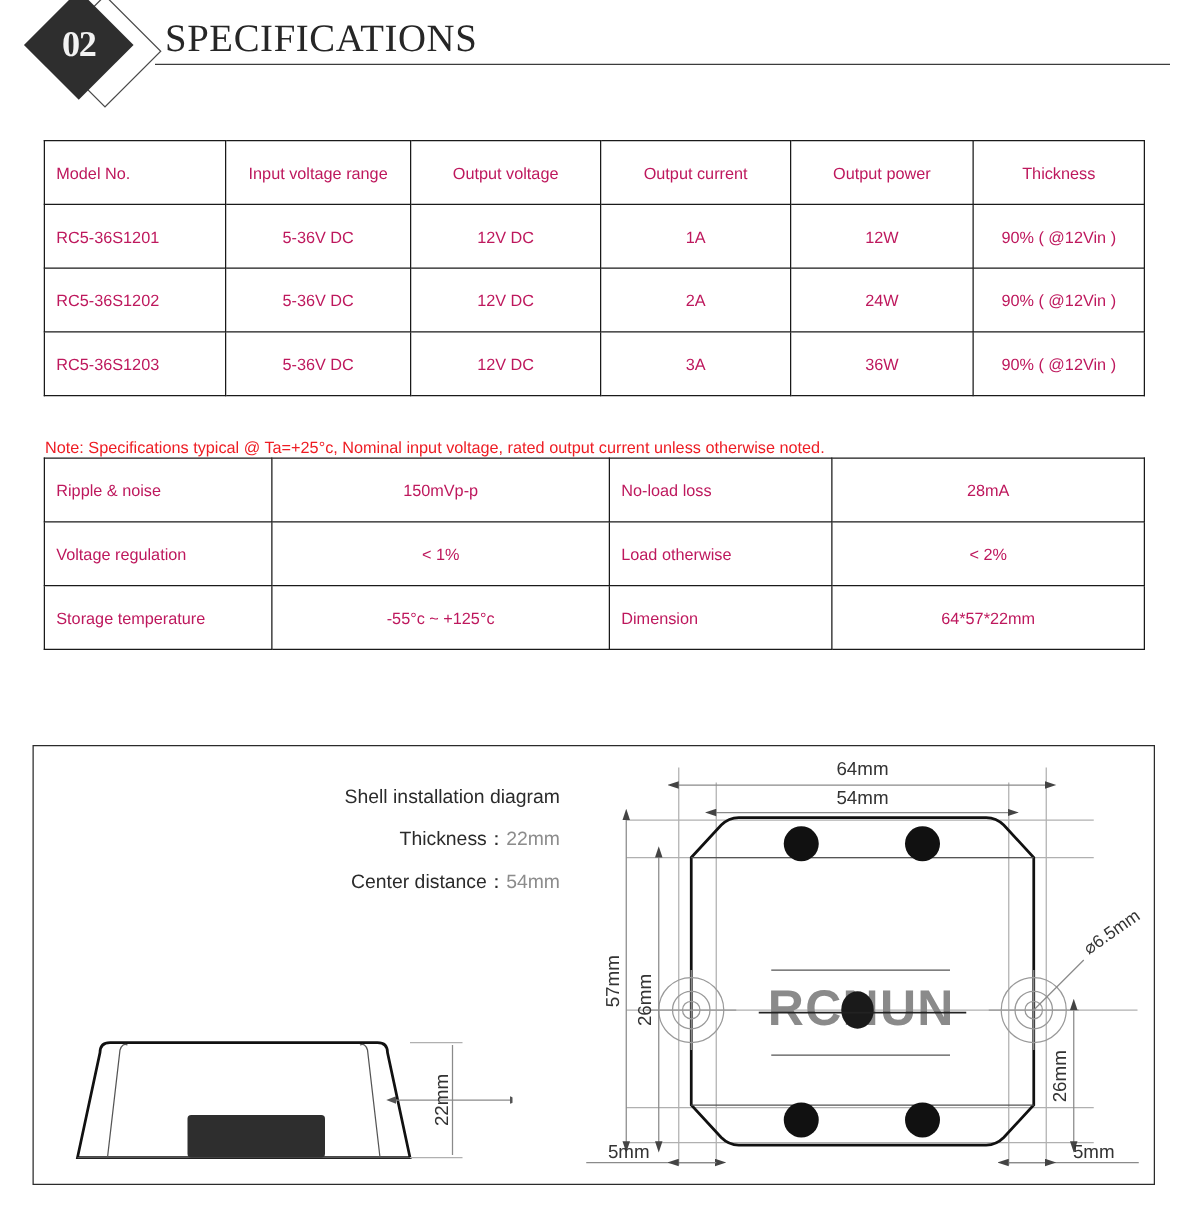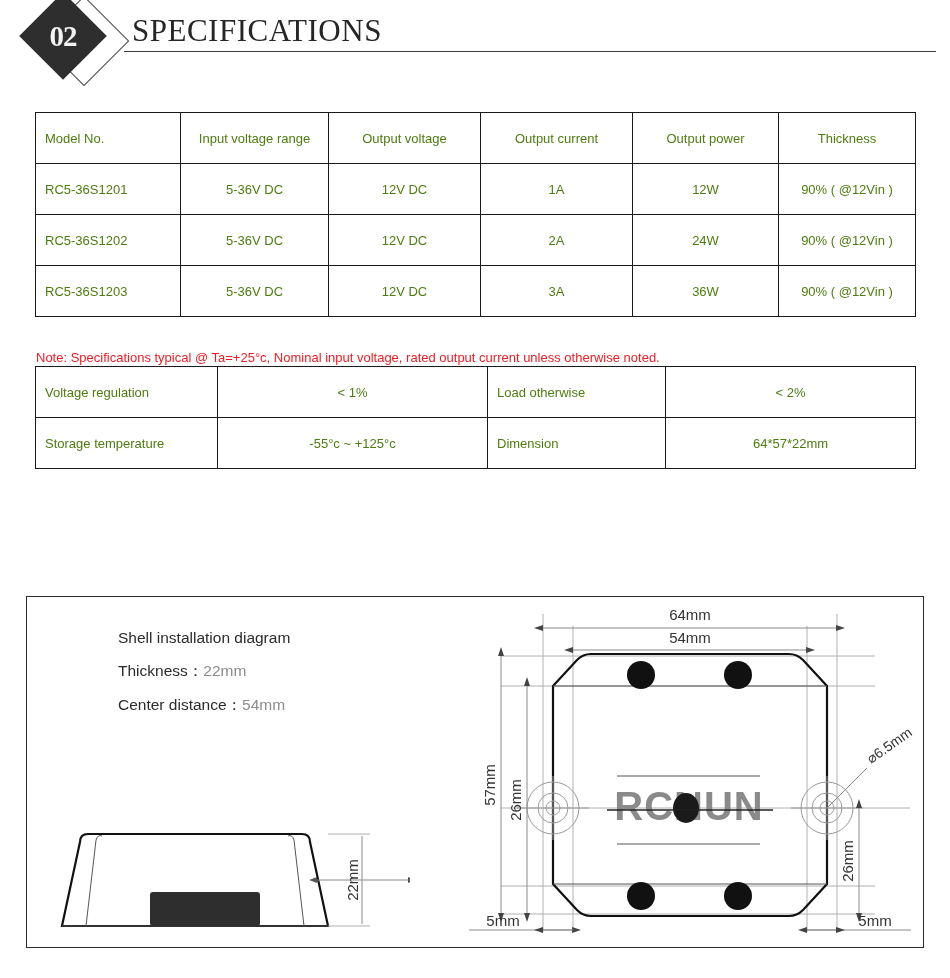--- a/index.html
+++ b/index.html
@@ -68,21 +68,21 @@
 
   
   table.spec {
     position: absolute;
     border-collapse: collapse;
     table-layout: fixed;
   }
   table.spec td {
     border: 1px solid #1a1a1a;
     font-size: 13px;
-    color: #4d7c0f;
+    color: #be185d;
     text-align: center;
     vertical-align: middle;
     padding: 0 4px;
   }
   table.spec td.lbl {
     text-align: left;
     padding-left: 9px;
   }
 
   #table-main { left: 35px; top: 112px; width: 880px; }
@@ -106,20 +106,21 @@
     left: 26px; top: 596px;
     width: 898px; height: 352px;
     border: 1.4px solid #2b2b2b;
     background: #ffffff;
     box-sizing: border-box;
   }
   .panel-text {
     position: absolute;
     left: 118px; top: 629px;
     width: 330px;
+    text-align: right;
   }
   .panel-text .t-head {
     font-size: 15.5px;
     color: #2b2b2b;
     margin-bottom: 14px;
   }
   .panel-text .t-row {
     font-size: 15.5px;
     color: #2b2b2b;
     margin-bottom: 13px;
@@ -213,20 +214,26 @@
 
 <table class="spec" id="table-sec">
   <colgroup>
     <col style="width:182px">
       <col style="width:270px">
       <col style="width:178px">
       <col style="width:250px">
   </colgroup>
   <tbody>
     <tr>
+      <td class="lbl">Ripple &amp; noise</td>
+      <td>150mVp-p</td>
+      <td class="lbl">No-load loss</td>
+      <td>28mA</td>
+    </tr>
+    <tr>
       <td class="lbl">Voltage regulation</td>
       <td>&lt; 1%</td>
       <td class="lbl">Load otherwise</td>
       <td>&lt; 2%</td>
     </tr>
     <tr>
       <td class="lbl">Storage temperature</td>
       <td>-55°c ~ +125°c</td>
       <td class="lbl">Dimension</td>
       <td>64*57*22mm</td>

